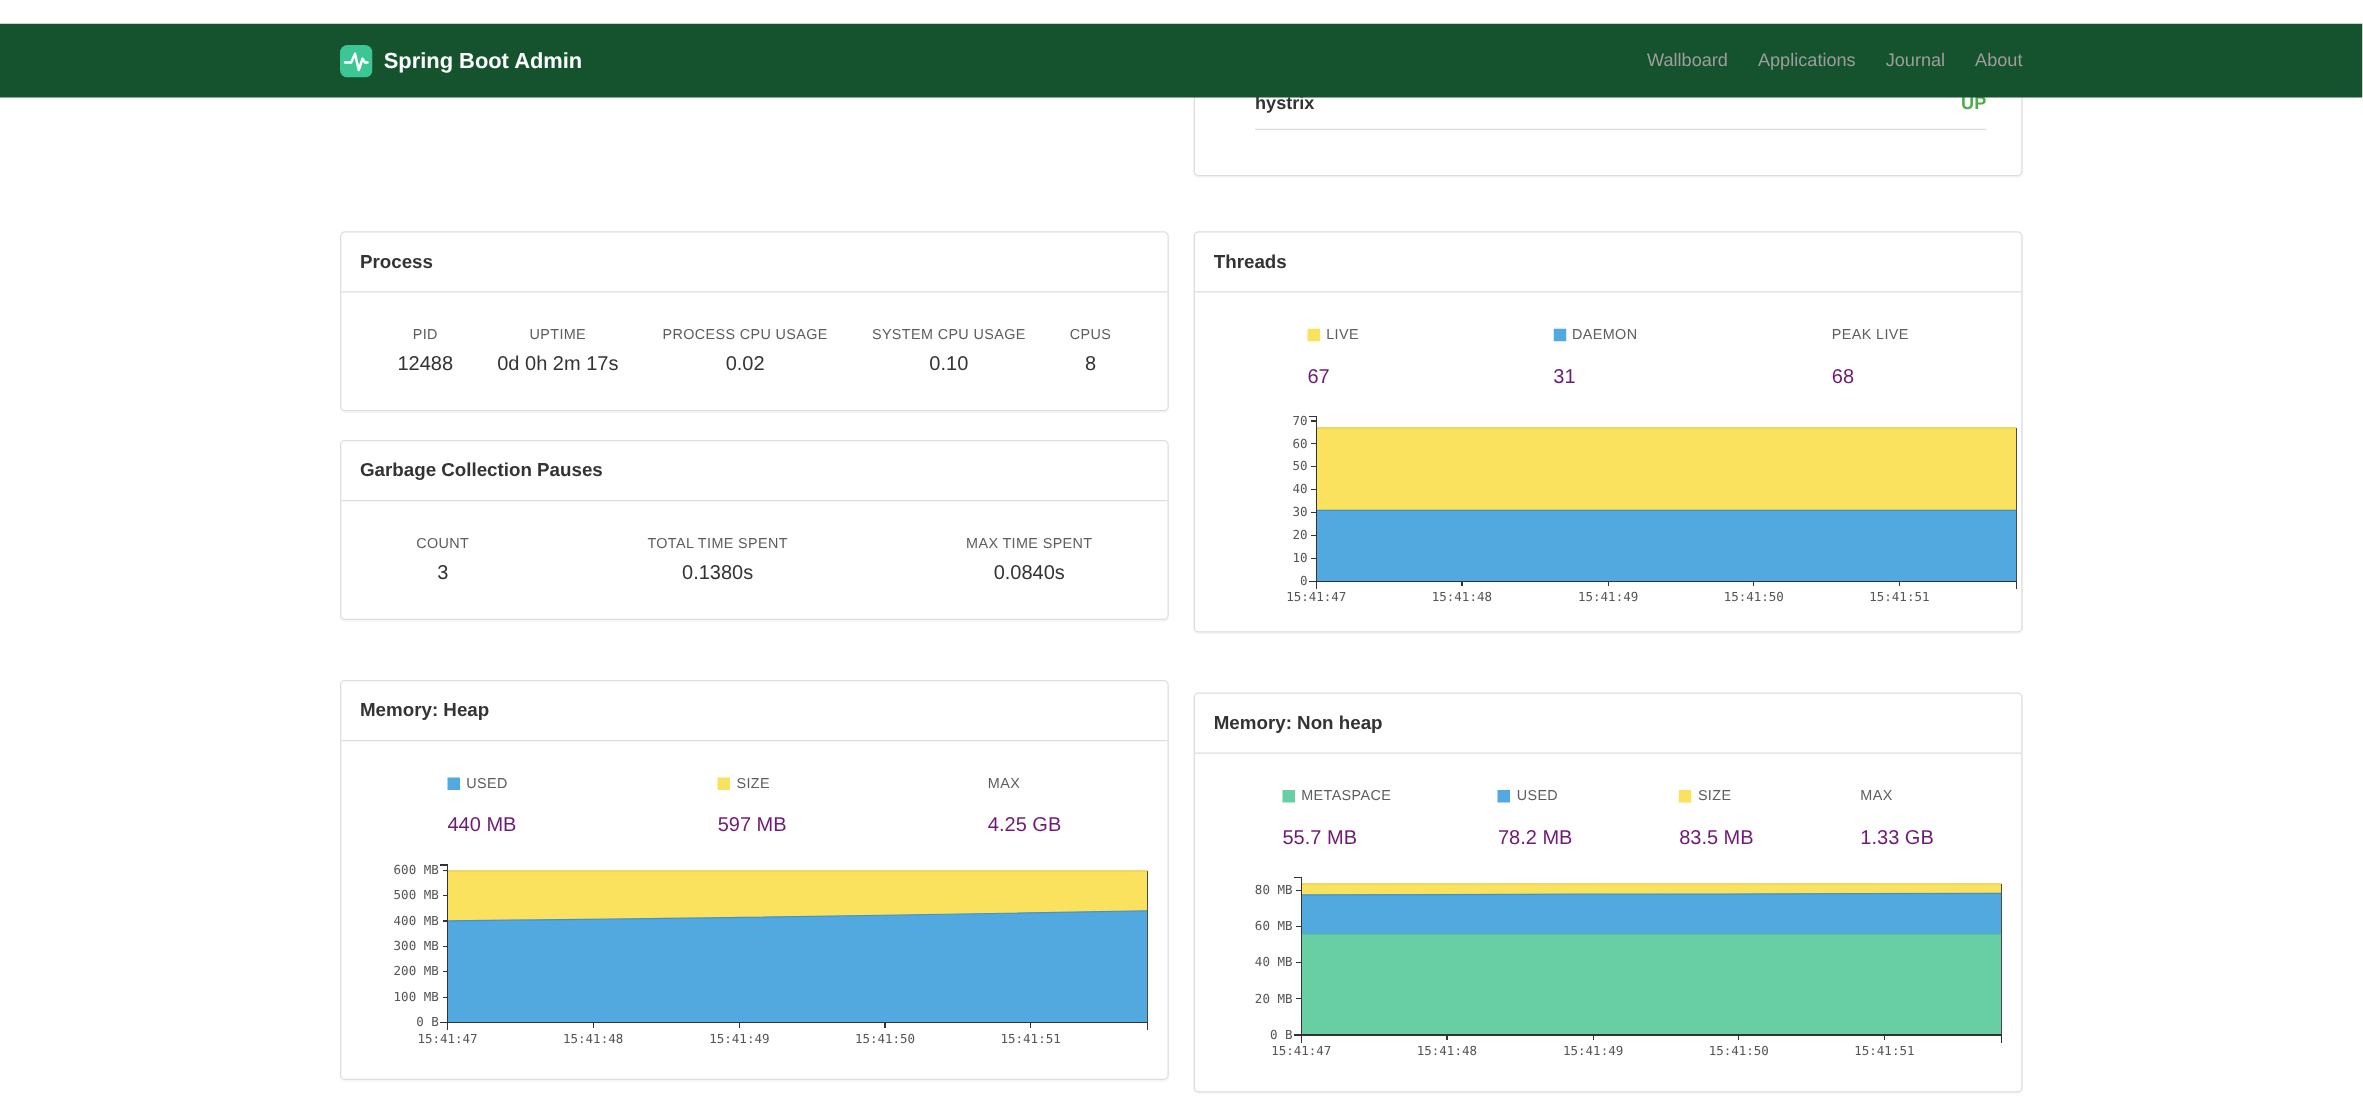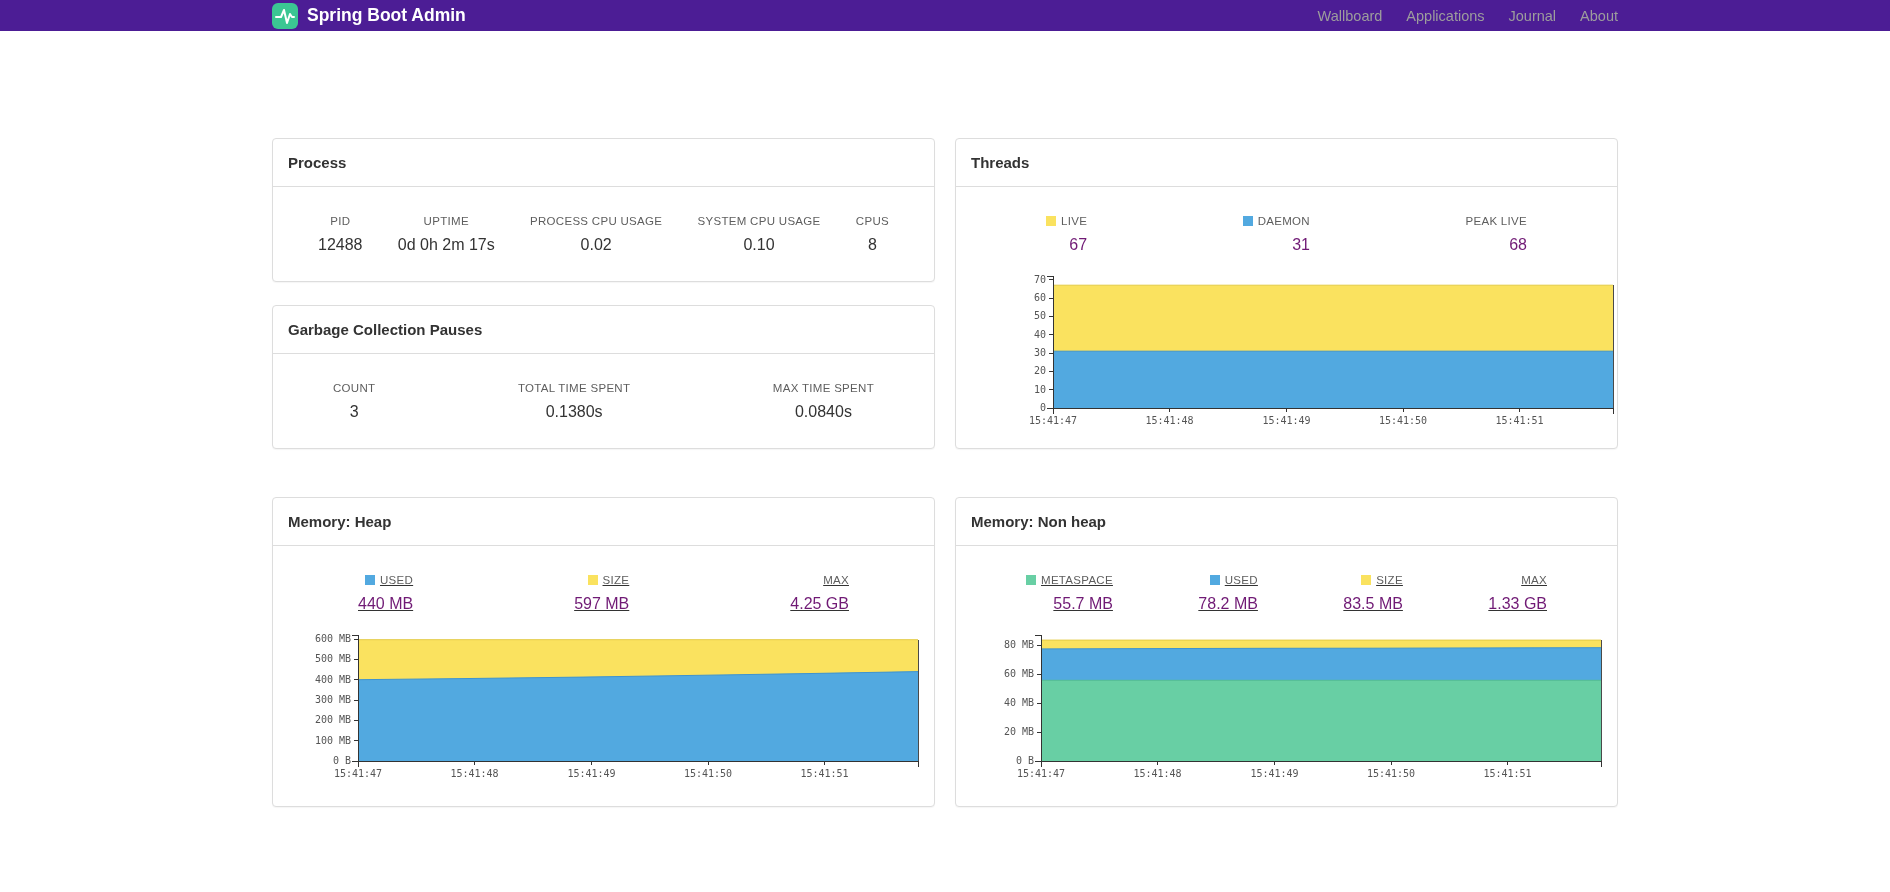--- a/index.html
+++ b/index.html
@@ -1,18 +1,18 @@
 <!DOCTYPE html>
 <html><head>
 <meta charset="utf-8">
 <style>
   html,body{margin:0;padding:0;width:1890px;height:892px;overflow:hidden;background:#fff;
     font-family:"Liberation Sans","DejaVu Sans",sans-serif;color:#333;}
   
-  .navbar{height:31px;background:#4c1d95;position:relative;z-index:10;}
+  .navbar{height:59px;background:#14532d;position:relative;z-index:10;margin-top:19px;}
   .navbar-inner{width:1346px;margin:0 auto;height:100%;display:flex;align-items:center;}
   .brand{display:flex;align-items:center;gap:9px;color:#fff;font-weight:700;font-size:17.5px;cursor:pointer;}
   .logo{width:26px;height:26px;display:block;}
   .nav-links{margin-left:auto;display:flex;list-style:none;padding:0;margin-top:0;margin-bottom:0;}
   .nav-links li{color:#9d9d9d;font-size:14.5px;padding:0 12px;cursor:pointer;}
   .nav-links li:last-child{padding-right:0;}
   
   .content{width:1346px;margin:0 auto;position:relative;}
   .main{padding-top:107px;display:flex;gap:20px;}
   .col{width:663px;display:flex;flex-direction:column;}
@@ -27,26 +27,26 @@
   .health-name{font-size:14.5px;font-weight:600;color:#333;}
   .health-status{font-size:14.5px;font-weight:700;}
   
   .panel-metrics{display:flex;justify-content:space-between;padding:27px 45px;}
   .panel-metrics.wide-pad{padding:27px 60px;}
   .metric{display:flex;flex-direction:column;align-items:center;}
   .metric-label{font-size:11.5px;line-height:14px;color:#5e5e5e;letter-spacing:.3px;margin-bottom:7px;white-space:nowrap;}
   .metric-value{font-size:16px;line-height:19px;color:#333;white-space:nowrap;}
   
   .panel-body-chart{padding:27px 15px 16px;}
-  .panel-body-chart.mem{padding-bottom:21px;text-decoration:underline;}
+  .panel-body-chart.mem{padding-bottom:21px;}
   .legend{display:flex;justify-content:space-between;margin-bottom:16px;}
   .legend.pad-threads{padding:0 75px;}
   .legend.pad-heap{padding:0 70px;}
   .legend.pad-nonheap{padding:0 55px;}
-  .legend-item{display:flex;flex-direction:column;align-items:flex-end;}
+  .legend-item{display:flex;flex-direction:column;align-items:flex-start;gap:10px;}
   .legend-label{display:flex;align-items:center;font-size:11.5px;line-height:14px;color:#5e5e5e;letter-spacing:.3px;margin-bottom:7px;white-space:nowrap;}
   .swatch{width:10px;height:10px;display:inline-block;margin-right:5px;}
   .legend-value{font-size:16px;line-height:19px;color:#701a75;white-space:nowrap;}
   .chart-wrap{line-height:0;}
   .chart-wrap.threads{margin-left:24px;}
   .chart-wrap.mem{margin-left:12px;}
   svg .tick{font-family:"DejaVu Sans Mono",monospace;font-size:10px;fill:#555;}
 </style>
 </head>
 <body>
@@ -64,20 +64,26 @@
       <li>Wallboard</li>
       <li>Applications</li>
       <li>Journal</li>
       <li>About</li>
     </ul>
   </div>
 </nav>
 
 <div class="content">
 
+  <div class="panel health-panel">
+    <div class="health-row">
+      <span class="health-name">hystrix</span>
+      <span class="health-status" style="color: rgb(76, 174, 76);">UP</span>
+    </div>
+  </div>
 
   <div class="main">
 
     <div class="col">
 
       <div class="panel mb23">
         <div class="panel-heading">Process</div>
         <div class="panel-metrics">
           <div class="metric">
             <div class="metric-label">PID</div>

